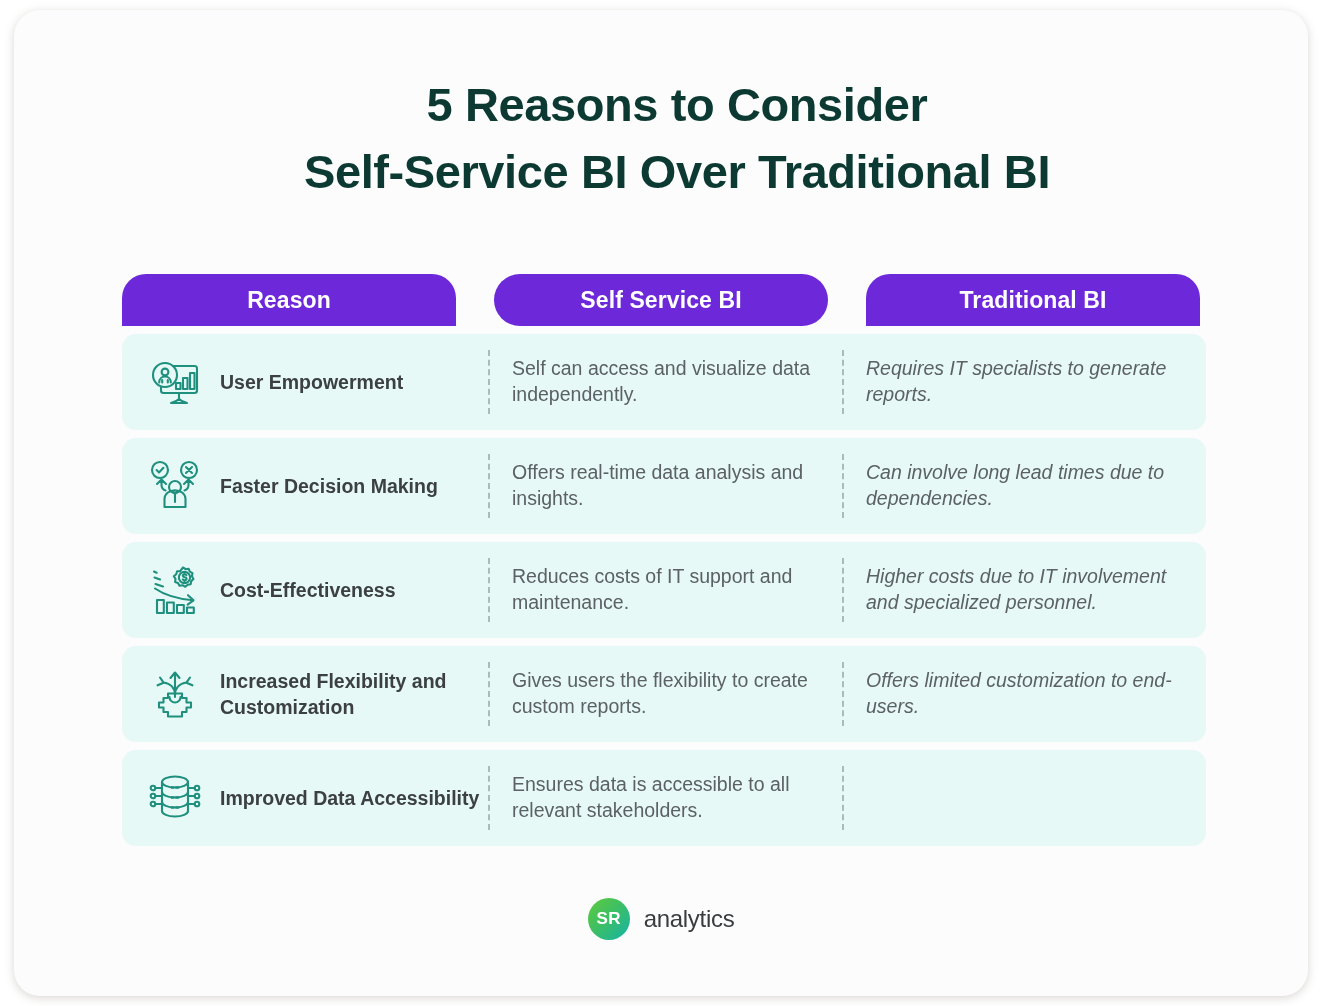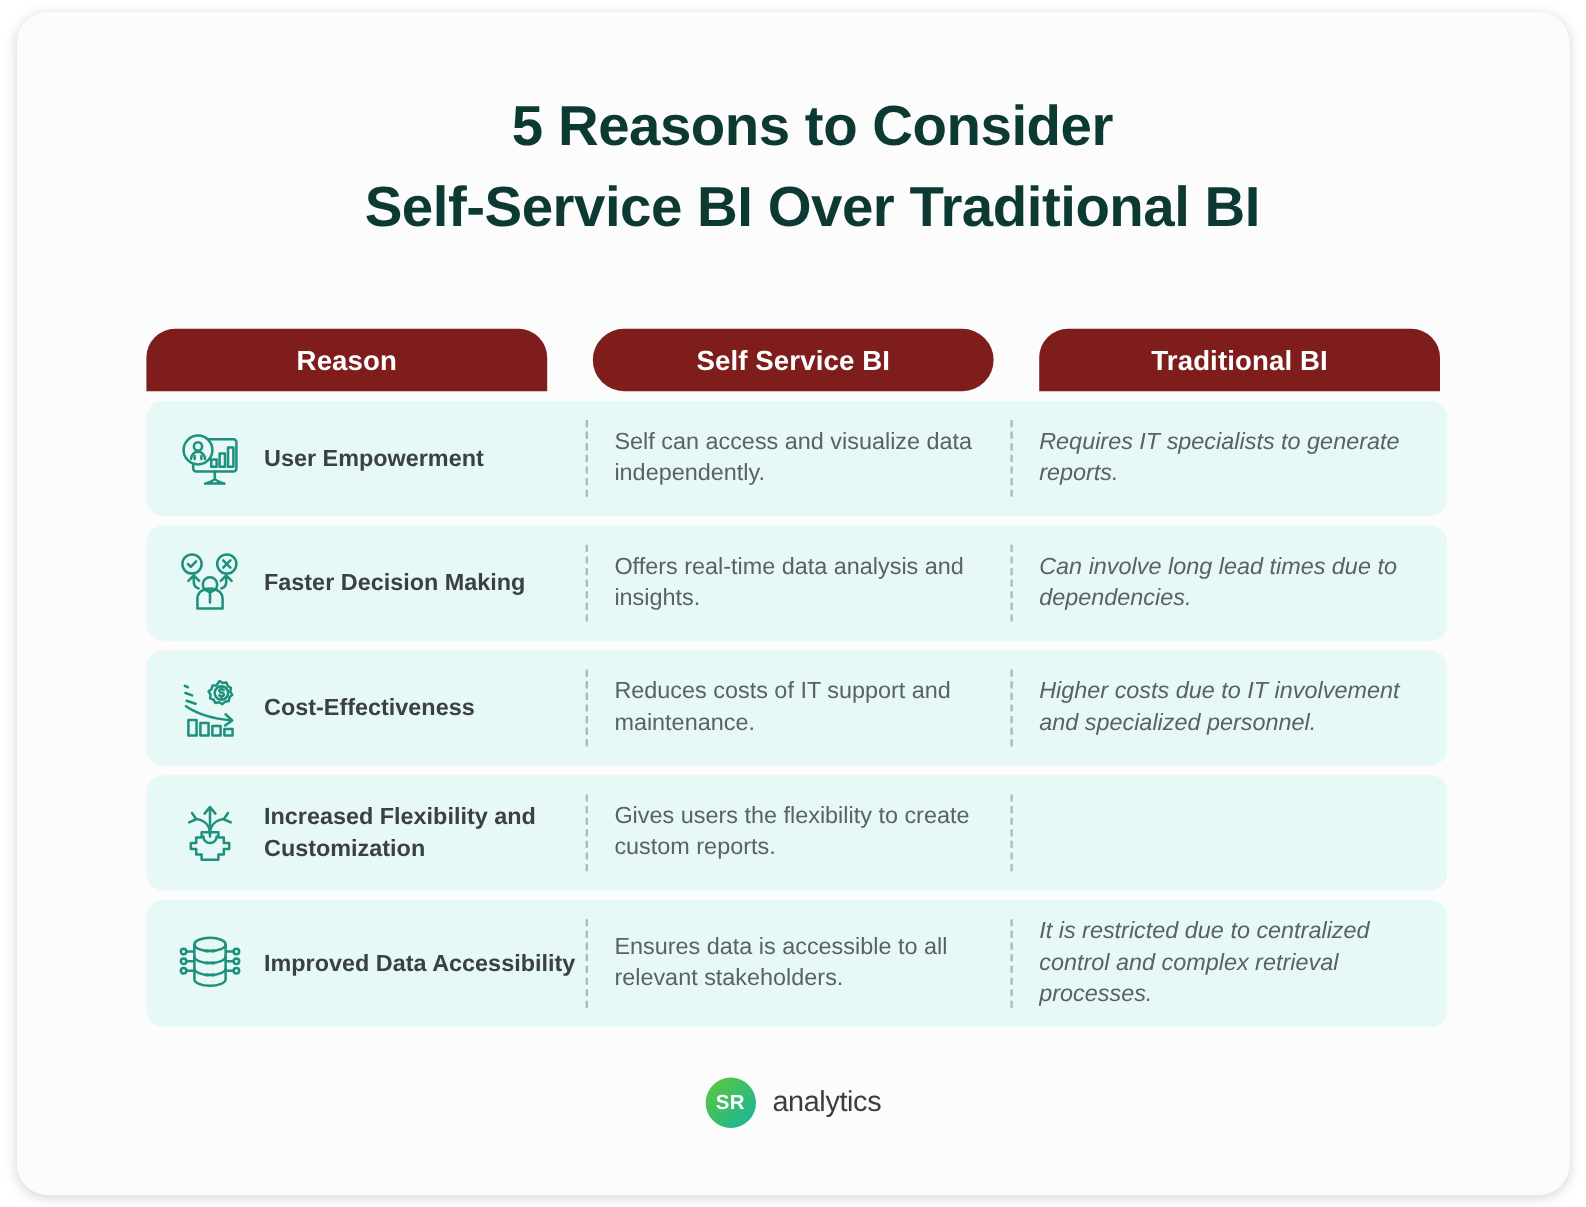--- a/index.html
+++ b/index.html
@@ -46,21 +46,21 @@
     top: 264px;
     width: 1084px;
   }
 
   .header-row {
     display: flex;
     height: 52px;
     gap: 38px;
   }
   .hcell {
-    background: #7f1d1d;
+    background: #6d28d9;
     color: #ffffff;
     font-size: 23px;
     font-weight: 600;
     display: flex;
     align-items: center;
     justify-content: center;
     border-radius: 24px 24px 0 0;
     letter-spacing: 0.1px;
   }
   .hcell.c1 { width: 334px; }
@@ -250,20 +250,21 @@
             <path d="M29 30c0-7 4.5-11.5 11.5-12.5M44 12.5l-3.6 5.2 6 2.6"></path>
             <path d="M22 33h-4.5v4.5H13v5h4.5V47H22v4.5h14V47h4.5v-4.5H45v-5h-4.5V33H36v-4.5H22z"></path>
             <path d="M23.5 32c0 3 2.4 5.5 5.5 5.5s5.5-2.5 5.5-5.5"></path>
           </svg>
         </span>
         <span class="reason-label">Increased Flexibility and Customization</span>
       </div>
       <div class="divider"></div>
       <div class="cell-text">Gives users the flexibility to create custom reports.</div>
       <div class="divider"></div>
+      <div class="cell-text last">Offers limited customization to end-users.</div>
     </div>
 
     <div class="row">
       <div class="cell-reason">
         <span class="reason-icon">
           <svg width="58" height="58" viewBox="0 0 58 58" fill="none" stroke="#1F8F7E" stroke-width="2.1" stroke-linecap="round" stroke-linejoin="round">
             <ellipse cx="29" cy="13" rx="13" ry="5.5"></ellipse>
             <path d="M16 13v29c0 3 5.8 5.5 13 5.5s13-2.5 13-5.5V13"></path>
             <path d="M16 23c0 3 5.8 5.5 13 5.5S42 26 42 23"></path>
             <path d="M16 33c0 3 5.8 5.5 13 5.5S42 36 42 33"></path>
@@ -280,21 +281,20 @@
               <path d="M48.7 27H43"></path>
             <circle cx="51" cy="35" r="2.3"></circle>
               <path d="M48.7 35H43"></path>
           </svg>
         </span>
         <span class="reason-label">Improved Data Accessibility</span>
       </div>
       <div class="divider"></div>
       <div class="cell-text">Ensures data is accessible to all relevant stakeholders.</div>
       <div class="divider"></div>
-      <div class="cell-text last">It is restricted due to centralized control and complex retrieval processes.</div>
     </div>
 
   </div>
 
   <div id="footer">
     <span id="logo-mark">SR</span>
     <span id="logo-word">analytics</span>
   </div>
 
 </div>

